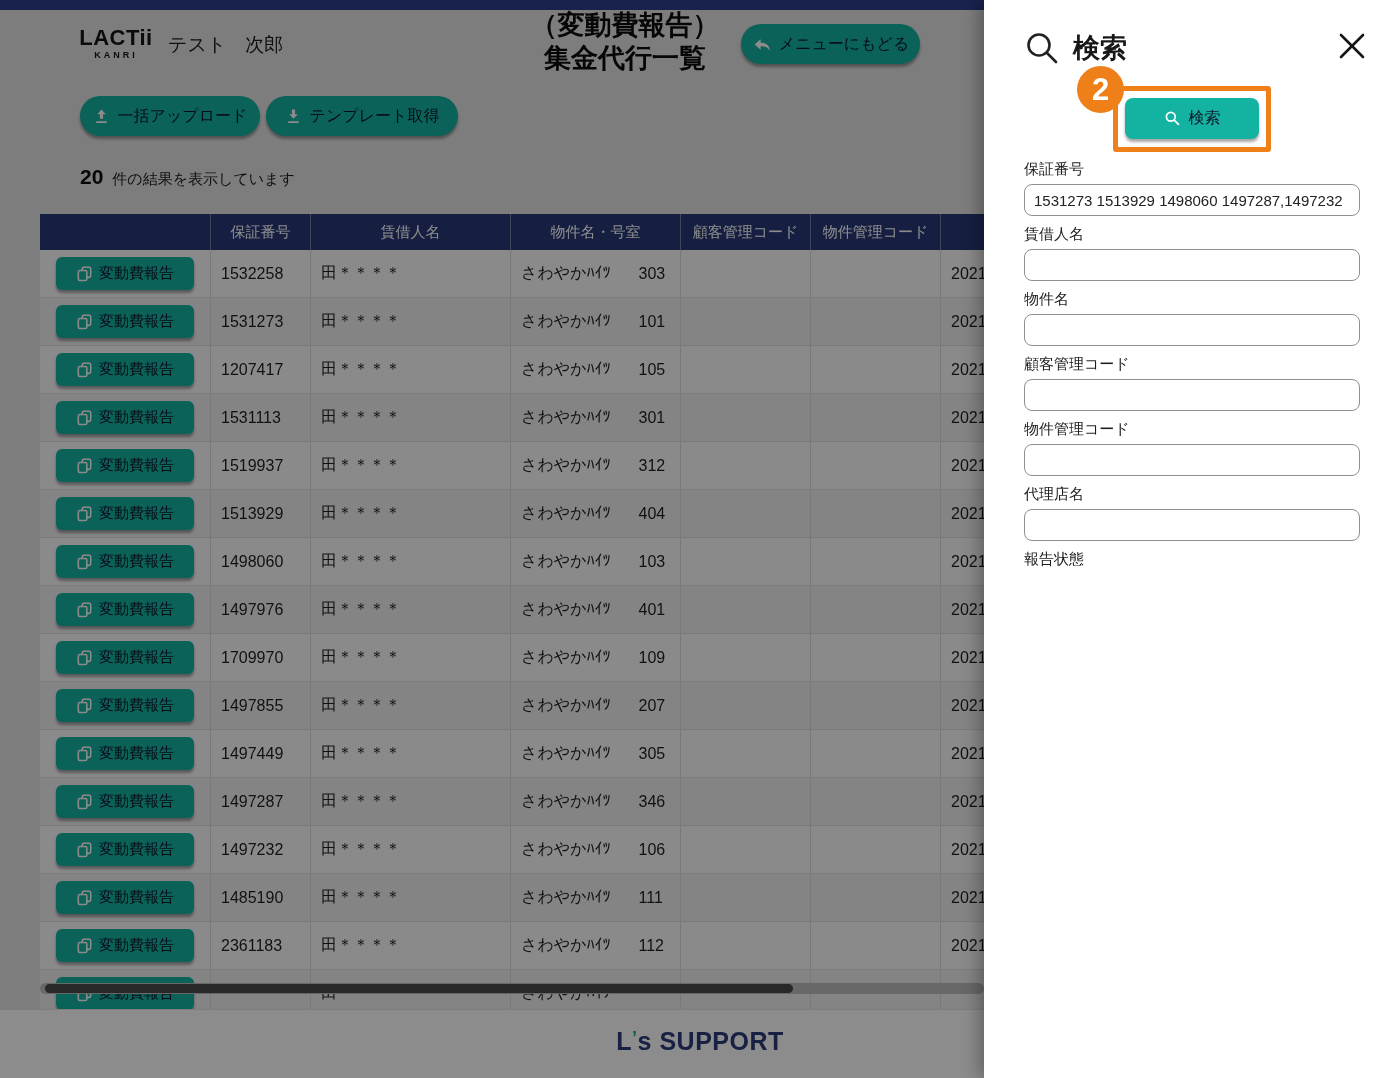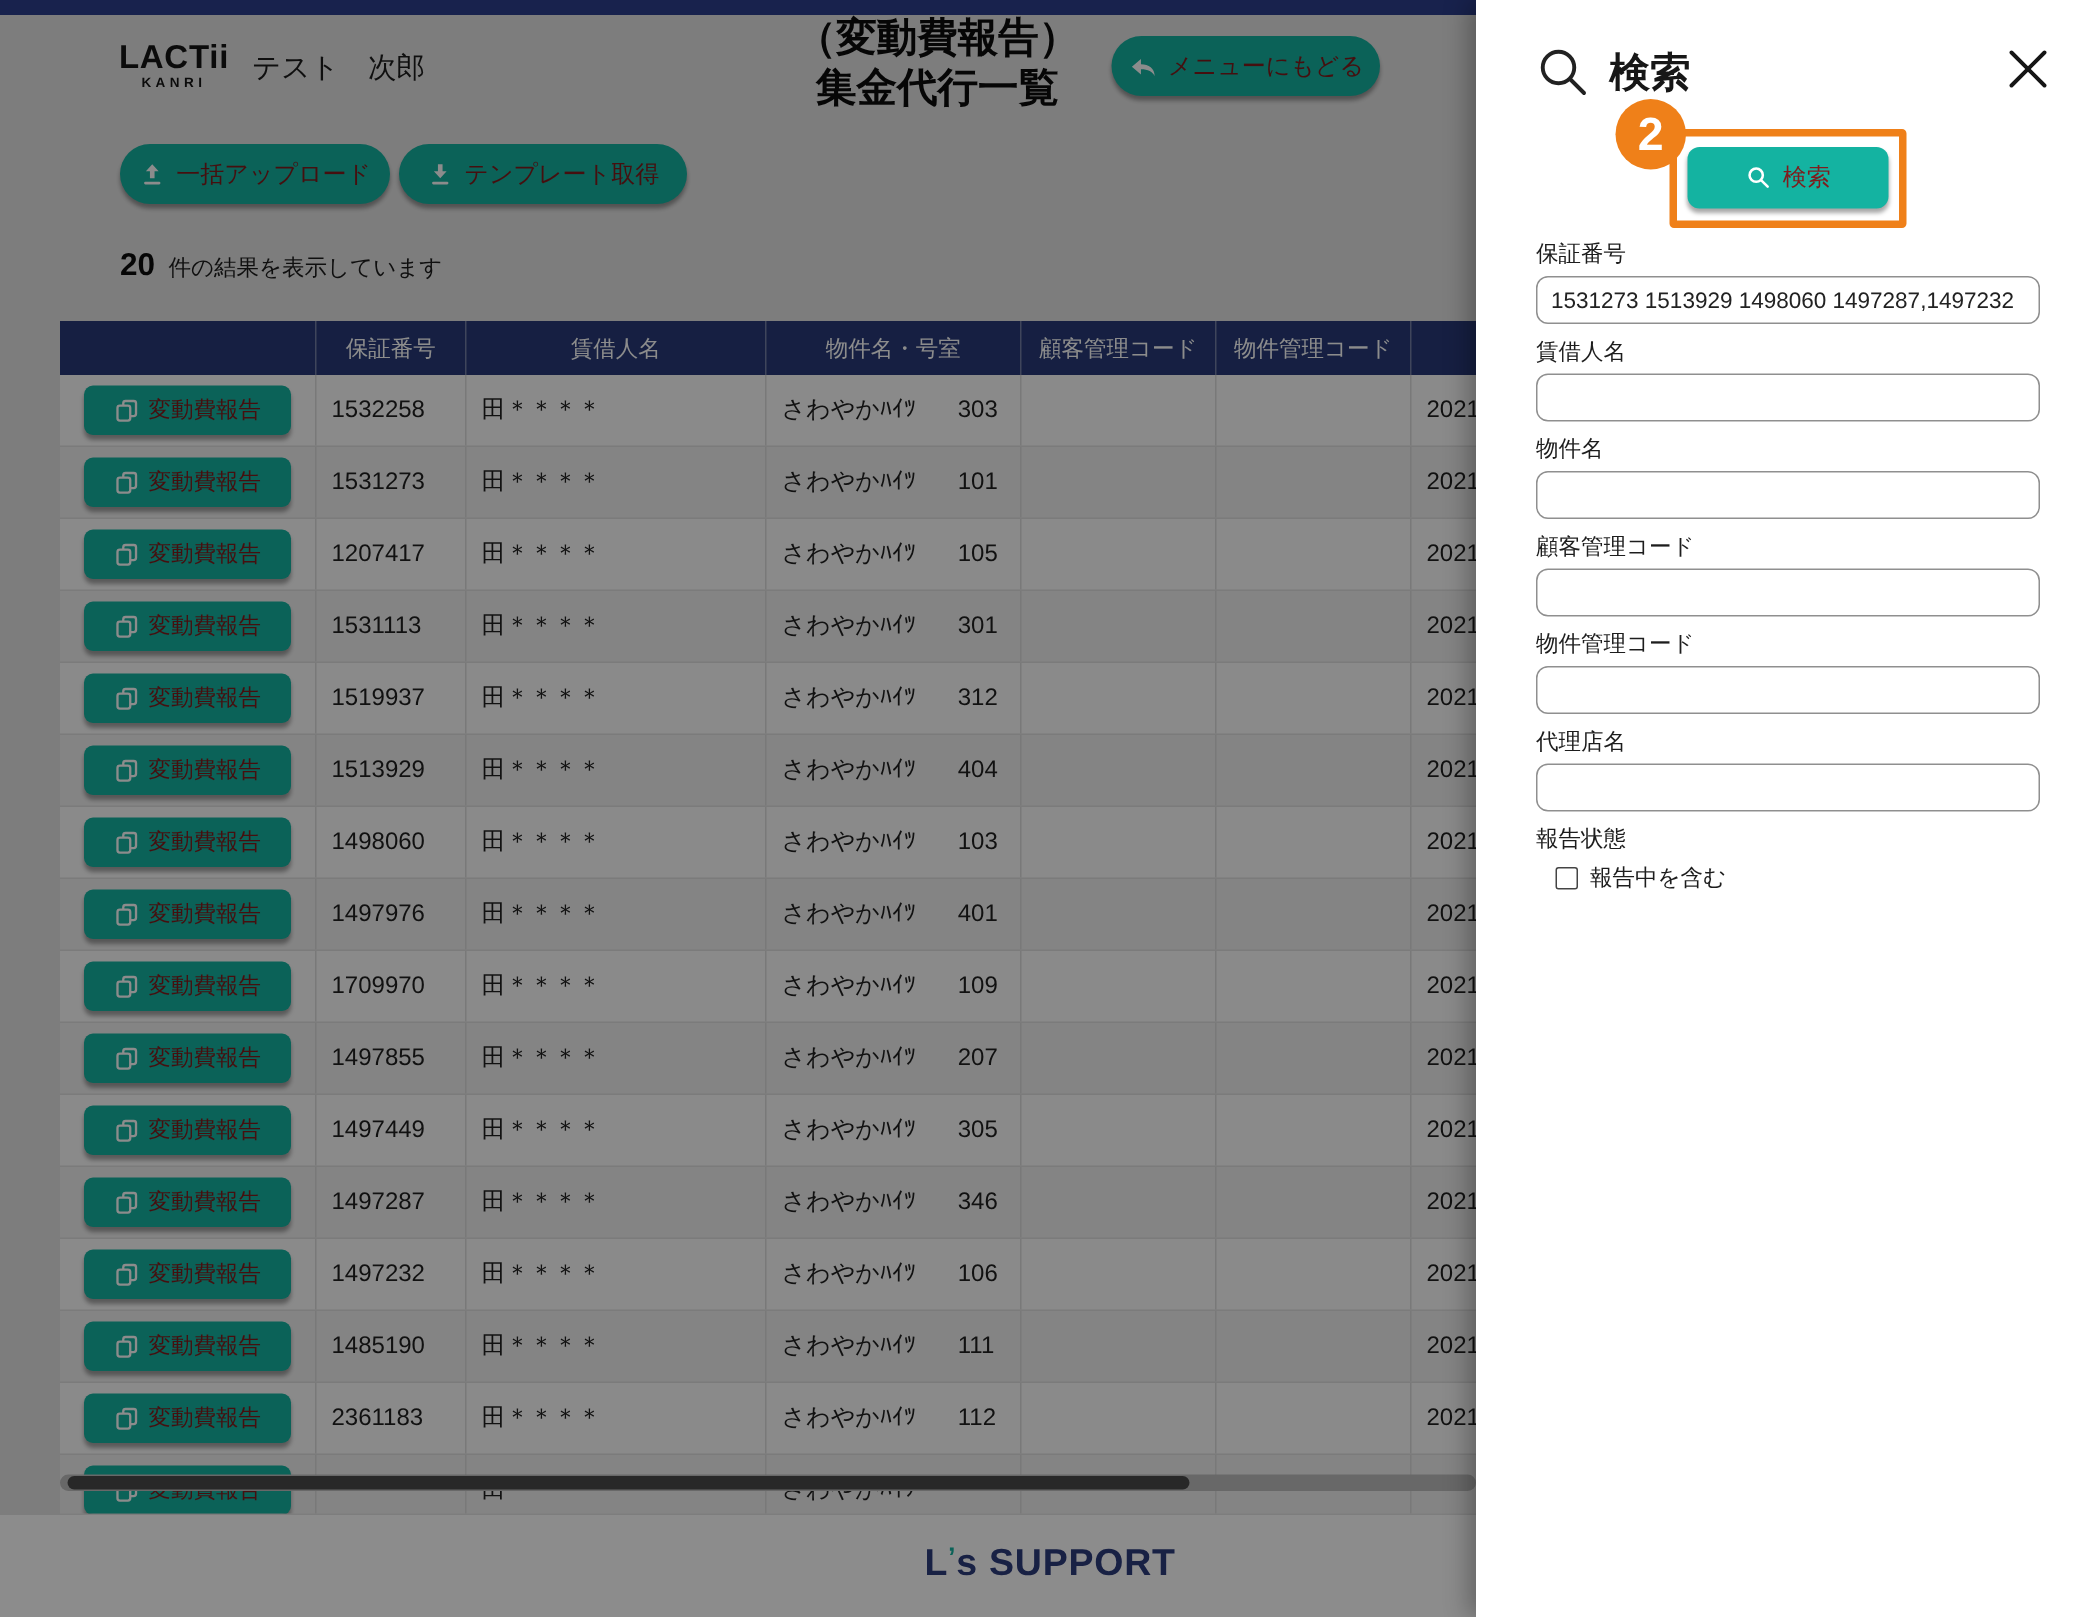--- a/index.html
+++ b/index.html
@@ -7,21 +7,21 @@
        font-family:"Liberation Sans",sans-serif;color:#111;}
   .topbar{position:absolute;left:0;top:0;width:100%;height:10px;background:#2c3f8c;}
   
   .brand{position:absolute;left:76px;top:27px;width:80px;text-align:center;}
   .logo-main{font-size:22px;font-weight:bold;letter-spacing:.5px;line-height:1;color:#151515;}
   .logo-sub{font-size:9px;font-weight:bold;letter-spacing:3px;color:#151515;margin-top:1px;}
   .user-name{position:absolute;left:168px;top:32px;font-size:19px;color:#1c1c1c;}
   .page-title{position:absolute;left:455px;top:9px;width:340px;text-align:center;
               font-size:27px;font-weight:bold;line-height:33px;color:#0c0c0c;}
   
-  .btn{background:#14b3a1;color:#7f1d1d;border:none;cursor:pointer;display:flex;align-items:center;
+  .btn{background:#14b3a1;color:#0f172a;border:none;cursor:pointer;display:flex;align-items:center;
        justify-content:center;gap:8px;box-shadow:0 3px 3px rgba(0,0,0,.35);
        font-family:Liberation Sans, sans-serif;}
   .pill{border-radius:20px;font-size:16px;}
   .back-btn{position:absolute;left:741px;top:24px;width:179px;height:40px;}
   .upload-btn{position:absolute;left:80px;top:96px;width:180px;height:40px;}
   .template-btn{position:absolute;left:266px;top:96px;width:192px;height:40px;text-align:right;}
   
   .results{position:absolute;left:80px;top:165px;display:flex;align-items:baseline;gap:9px;}
   .results .count{font-size:21px;font-weight:bold;color:#0c0c0c;}
   .results .suffix{font-size:15px;color:#1c1c1c;}
@@ -535,20 +535,16 @@
 
     <div class="form">
         <div class="field"><span class="f-label">保証番号</span><input class="f-input" type="text" value="1531273 1513929 1498060 1497287,1497232" style=""></div>
         <div class="field"><span class="f-label">賃借人名</span><input class="f-input" type="text" style=""></div>
         <div class="field"><span class="f-label">物件名</span><input class="f-input" type="text" style=""></div>
         <div class="field"><span class="f-label">顧客管理コード</span><input class="f-input" type="text" style=""></div>
         <div class="field"><span class="f-label">物件管理コード</span><input class="f-input" type="text" style=""></div>
         <div class="field"><span class="f-label">代理店名</span><input class="f-input" type="text" style=""></div>
         <div class="field">
           <span class="f-label">報告状態</span>
-          <div class="chk-row">
-            <span class="chk-box"></span>
-            <span class="chk-label">報告中を含む</span>
-          </div>
         </div>
       </div>
   </div>
 </div>
 
 </body></html>

